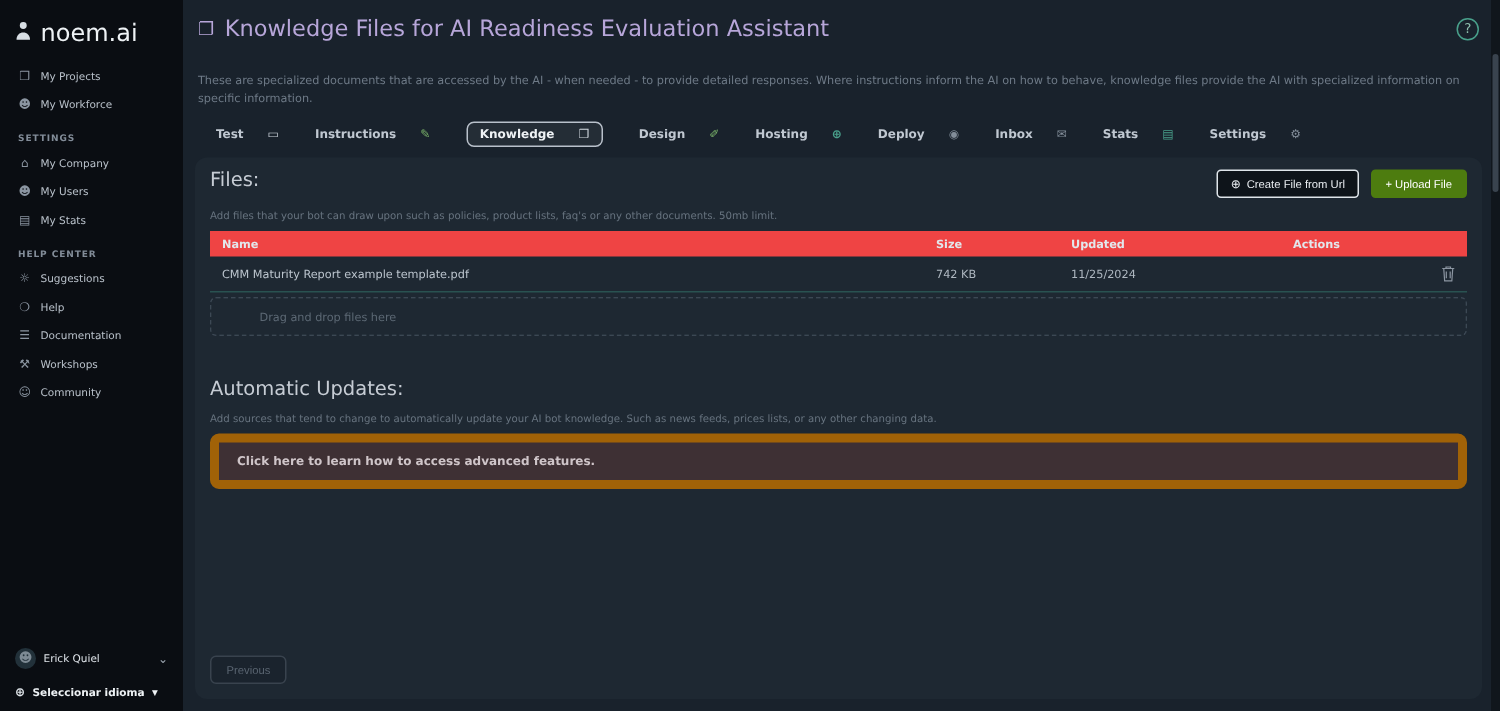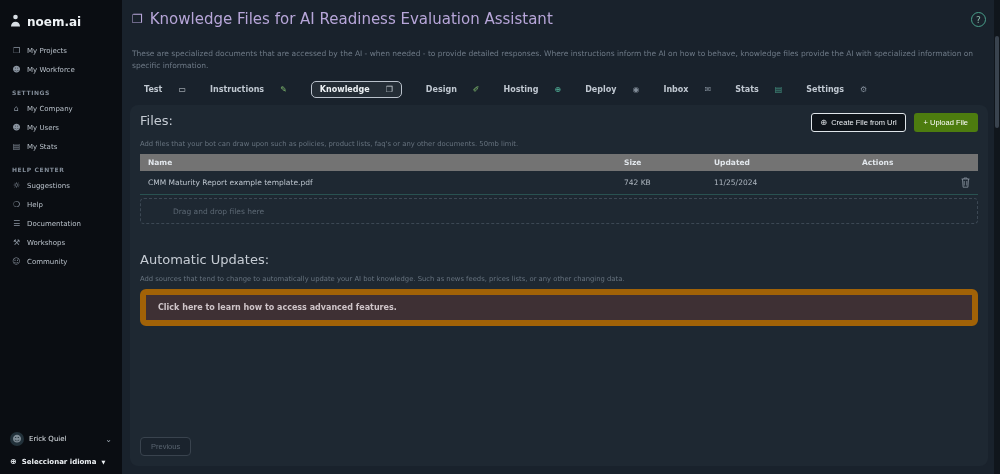--- a/index.html
+++ b/index.html
@@ -3,21 +3,21 @@
 <meta charset="utf-8">
 <style>
   * { margin:0; padding:0; box-sizing:border-box; }
   html,body { background:#0a0d12; }
   body { font-family:"DejaVu Sans","Liberation Sans",sans-serif; }
   .app { position:relative; width:1000px; height:474px; display:flex; background:#19222c; overflow:hidden; }
 
   
   .sidebar { width:122px; flex-shrink:0; background:#0a0d12; color:#c6cdd5; display:flex; flex-direction:column; padding:10px 0 6px; }
   .logo-row { display:flex; align-items:center; gap:6px; padding:2px 10px 10px; }
-  .logo-row .logo-text { font-size:12px; font-weight:bold; color:#eef2f5; }
+  .logo-row .logo-text { font-size:16px; font-weight:normal; color:#eef2f5; }
   .side-item { display:flex; align-items:center; gap:6px; padding:5px 12px; font-size:7px; color:#b9c1ca; cursor:pointer; }
   .side-item .si-icon { width:9px; font-size:8px; color:#8b95a1; text-align:center; }
   .section-label { padding:10px 12px 3px; font-size:6px; font-weight:bold; letter-spacing:0.6px; color:#828c98; }
   .sidebar-spacer { flex:1; }
   .user-row { display:flex; align-items:center; gap:5px; padding:6px 10px; font-size:7px; color:#dfe4e9; cursor:pointer; }
   .avatar { width:14px; height:14px; border-radius:50%; background:#22313a; color:#7d8a94; font-size:9px; line-height:14px; text-align:center; }
   .user-chevron { margin-left:auto; font-size:8px; color:#9aa4ae; }
   .lang-row { display:flex; align-items:center; gap:5px; padding:5px 10px 2px; font-size:7px; font-weight:bold; color:#eef2f5; cursor:pointer; }
   .lang-row .si-icon { font-size:8px; color:#dfe4e9; }
   .lang-caret { font-size:5px; }
@@ -39,21 +39,21 @@
   .panel { flex:1; display:flex; flex-direction:column; background:#1e2832; border-radius:8px; margin-top:3px; padding:8px 10px 10px; min-height:0; }
   .files-head-row { display:flex; align-items:flex-start; }
   .section-heading { font-size:13px; color:#c6ccd4; font-weight:400; }
   .btn-group { margin-left:auto; display:flex; gap:8px; }
   .btn-outline { display:flex; align-items:center; gap:4px; background:#0e141a; border:1px solid #dfe5ea; border-radius:3px; color:#e9edf1; font-size:7.5px; padding:4px 8px; cursor:pointer; }
   .btn-outline .btn-icon { font-size:8px; }
   .btn-primary { background:#4d7c0f; border:none; border-radius:3px; color:#ffffff; font-size:7.5px; padding:4px 10px; cursor:pointer; }
   .files-hint { margin:8px 0 6px; font-size:6.8px; color:#67737f; }
 
   .t-head, .t-row { display:grid; grid-template-columns:1fr 90px 148px 108px; align-items:center; padding:0 8px; }
-  .t-head { background:#737373; height:17px; font-size:7.5px; font-weight:bold; color:#e2e7ec; }
+  .t-head { background:#ef4444; height:17px; font-size:7.5px; font-weight:bold; color:#e2e7ec; }
   .t-row { height:24px; font-size:7.5px; color:#aeb7c0; border-bottom:1px solid rgba(64,160,140,0.35); }
   .t-row .cell-name { color:#bcc5ce; }
   .cell-actions { display:flex; justify-content:flex-end; }
   .trash-btn { cursor:pointer; display:flex; align-items:center; }
 
   .dropzone { margin-top:3px; border:1px dashed #3c4854; border-radius:4px; height:26px; display:flex; align-items:center; padding-left:32px; color:#5c6874; font-size:7.5px; cursor:pointer; }
 
   .auto-heading { margin-top:28px; }
   .auto-hint { margin:8px 0 6px; font-size:6.8px; color:#67737f; }
   .banner { background:#3e3034; border:6px solid #a16207; border-radius:6px; padding:8px 12px; color:#cfc5c9; font-size:8px; cursor:pointer;font-weight:bold; }

